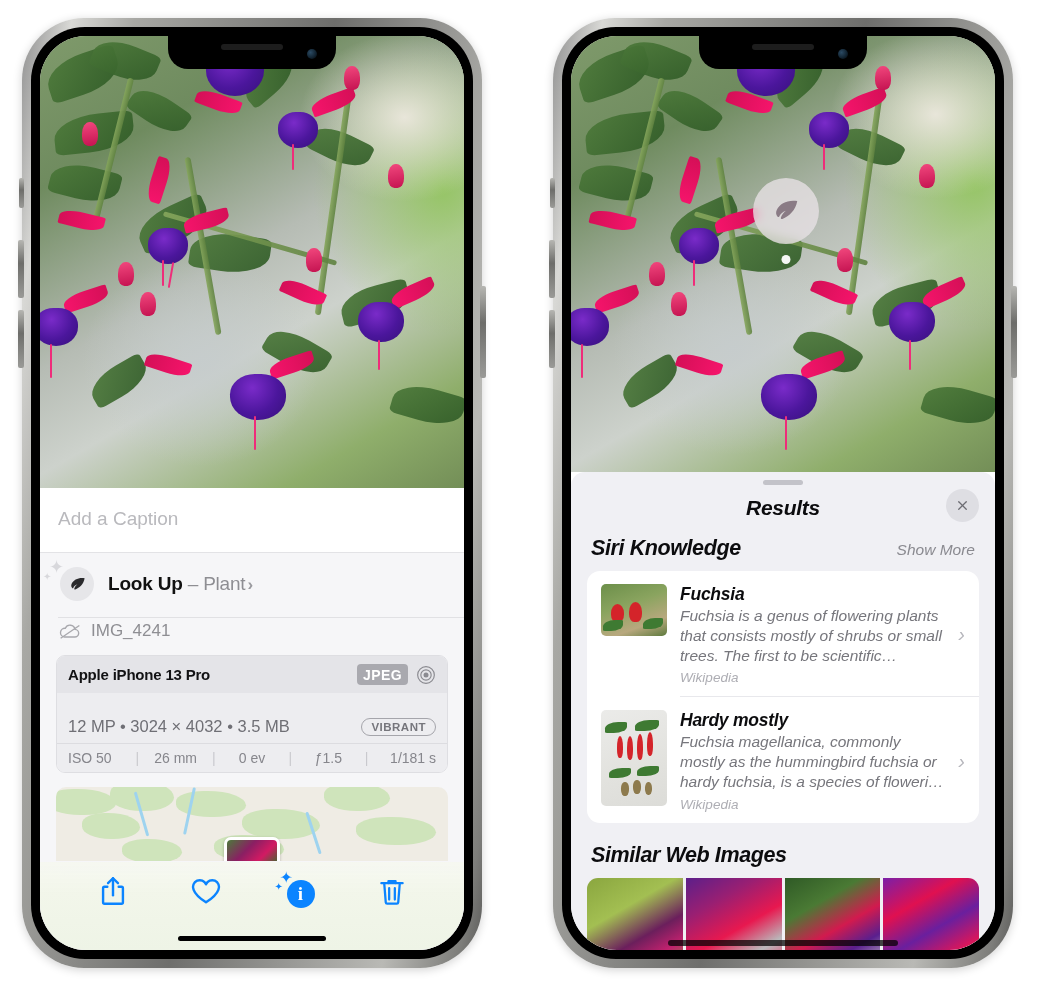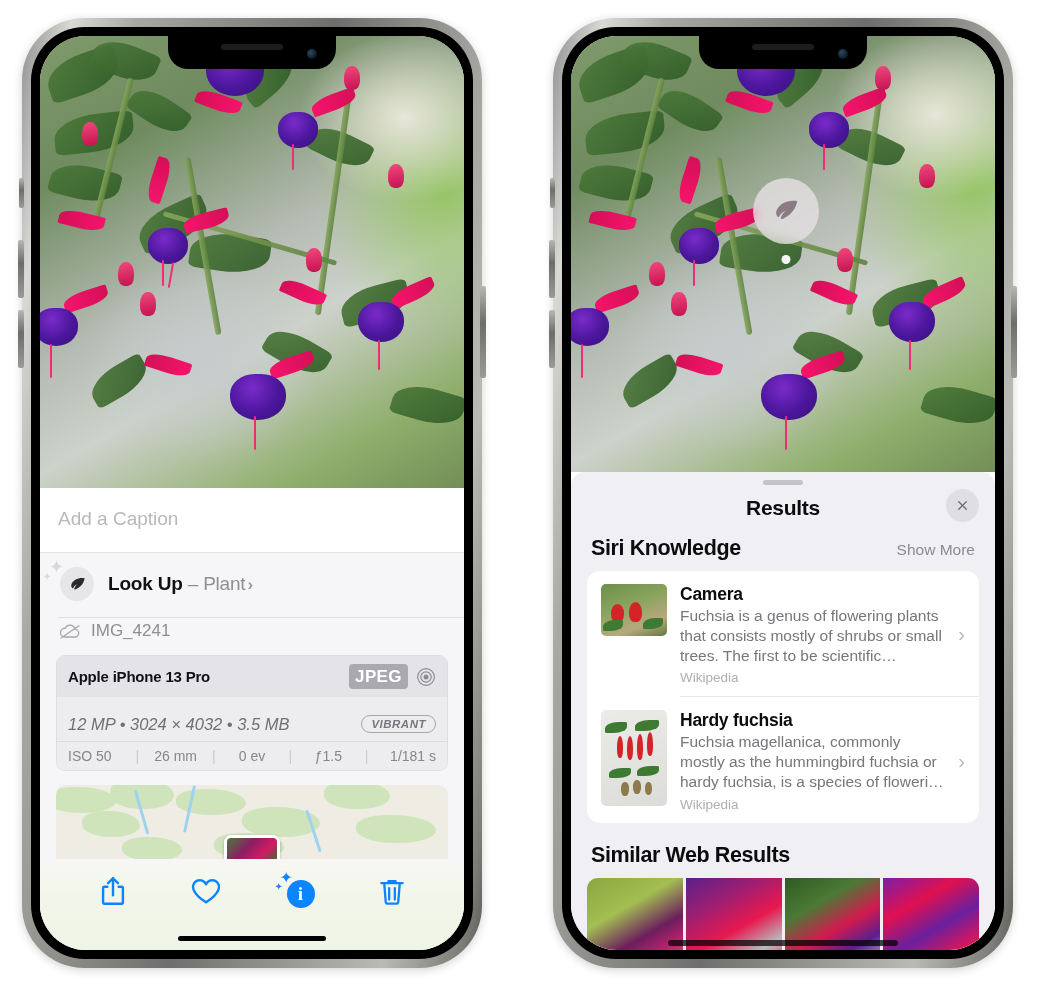--- a/index.html
+++ b/index.html
@@ -173,27 +173,27 @@
   .cam-card {
     margin: 2px 16px 0 16px; border-radius: 9px; overflow:hidden;
     border:1px solid #dedee2;
   }
   .cam-head {
     background:#e4e4e8; padding: 8px 11px; display:flex; align-items:center; justify-content:space-between;
   }
   .cam-model { font-size:15px; font-weight:700; color:#121214; letter-spacing:-.2px;}
   .cam-head-right { display:flex; align-items:center; gap:8px; }
   .pill-jpeg {
-    background:#a9a9af; color:#fff; font-size:17px; font-weight:700;
+    background:#a9a9af; color:#fff; font-size:14px; font-weight:700;
     border-radius:4px; padding:2.5px 6px; letter-spacing:.4px;
   }
   .aperture-ico { width:20px; height:20px; }
   .cam-body { background:#ededf0; padding: 8px 11px 7px 11px; }
   .cam-line1 { font-size:16.5px; color:#6f6f75; }
-  .cam-line2 { font-size:16.5px; color:#6f6f75; display:flex; justify-content:space-between; align-items:flex-start; margin-top:10px;font-style:italic;}
+  .cam-line2 { font-size:16.5px; color:#6f6f75; display:flex; justify-content:space-between; align-items:flex-end; margin-top:16px;}
   .pill-vibrant {
     border:1px solid #a5a5ab; color:#76767c; font-size:11.5px; font-weight:600;
     border-radius:10px; padding:2px 9px; letter-spacing:.5px;
   }
   .cam-foot {
     background:#ededf0; border-top:1px solid #dcdce0;
     display:flex; align-items:center; padding: 6px 11px; gap:0;
   }
   .cam-foot span { font-size:14px; color:#86868c; flex:1; text-align:center; }
   .cam-foot span:first-child { text-align:left; }
@@ -241,20 +241,21 @@
     position:absolute; left:50%; transform:translateX(-50%); bottom:9px;
     width:148px; height:5px; border-radius:3px; background:#000;
   }
 
   
   .sheet-right {
     position:absolute; left:0; right:0; bottom:13px;
     background:#f0f0f4;
     border-top-left-radius:14px; border-top-right-radius:14px;
     overflow:hidden;
+    font-style:italic;
   }
   .grabber {
     width:40px; height:5px; border-radius:3px; background:#c3c3c9;
     margin: 8px auto 0 auto;
   }
   .results-head {
     position:relative; padding: 11px 0 16px 0; text-align:center;
   }
   .results-title { font-size:21px; font-weight:700; color:#0c0c0e; letter-spacing:-.3px; }
   .close-btn {
@@ -594,21 +595,21 @@
           <div class="card">
 
             <div class="k-row">
               <div class="k-thumb wide">
                 <div class="tf" style="left:10px; top:20px; width:13px; height:18px;"></div>
                 <div class="tf" style="left:28px; top:18px; width:13px; height:20px;"></div>
                 <div class="tl" style="left:2px;  top:36px; width:20px; height:11px;"></div>
                 <div class="tl" style="left:42px; top:34px; width:20px; height:11px;"></div>
               </div>
               <div class="k-body">
-                <div class="k-title">Camera</div>
+                <div class="k-title">Fuchsia</div>
                 <div class="k-desc">Fuchsia is a genus of flowering plants that consists mostly of shrubs or small trees. The first to be scientific…</div>
                 <div class="k-src">Wikipedia</div>
               </div>
               <div class="k-chev">›</div>
             </div>
 
             <div class="k-sep"></div>
 
             <div class="k-row">
               <div class="k-thumb tall">
@@ -618,30 +619,30 @@
                 <div class="tf" style="left:26px; top:26px; width:6px;  height:24px;"></div>
                 <div class="tf" style="left:36px; top:24px; width:6px;  height:26px;"></div>
                 <div class="tf" style="left:46px; top:22px; width:6px;  height:24px;"></div>
                 <div class="tl" style="left:8px;  top:58px; width:22px; height:10px;"></div>
                 <div class="tl" style="left:36px; top:56px; width:22px; height:10px;"></div>
                 <div class="tb" style="left:20px; top:72px; width:8px;  height:14px;"></div>
                 <div class="tb" style="left:32px; top:70px; width:8px;  height:14px;"></div>
                 <div class="tb" style="left:44px; top:72px; width:7px;  height:13px;"></div>
               </div>
               <div class="k-body">
-                <div class="k-title">Hardy fuchsia</div>
+                <div class="k-title">Hardy mostly</div>
                 <div class="k-desc">Fuchsia magellanica, commonly mostly as the hummingbird fuchsia or hardy fuchsia, is a species of floweri…</div>
                 <div class="k-src">Wikipedia</div>
               </div>
               <div class="k-chev">›</div>
             </div>
           </div>
 
           <div class="sect-head" style="padding-top:20px;">
-            <div class="sect-title">Similar Web Results</div>
+            <div class="sect-title">Similar Web Images</div>
           </div>
 
           <div class="web-strip">
             <div class="web-thumb wt1"></div>
             <div class="web-thumb wt2"></div>
             <div class="web-thumb wt3"></div>
             <div class="web-thumb wt4"></div>
           </div>
 
           <div class="scrollbar-h"></div>

